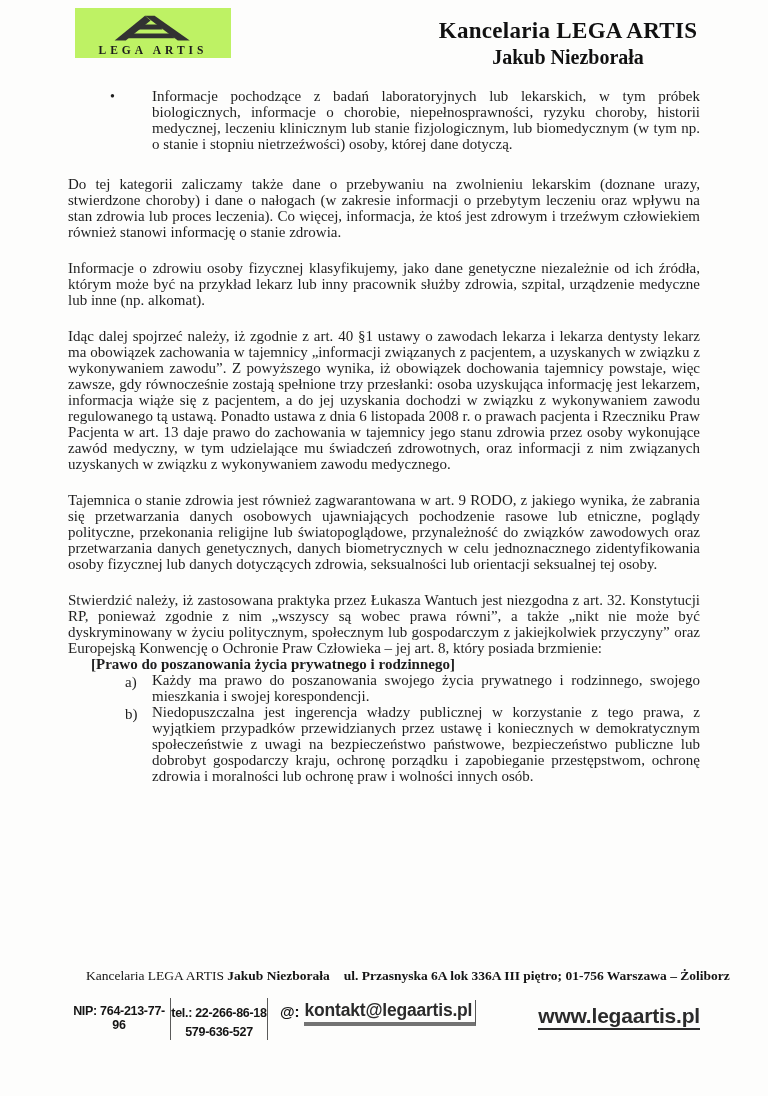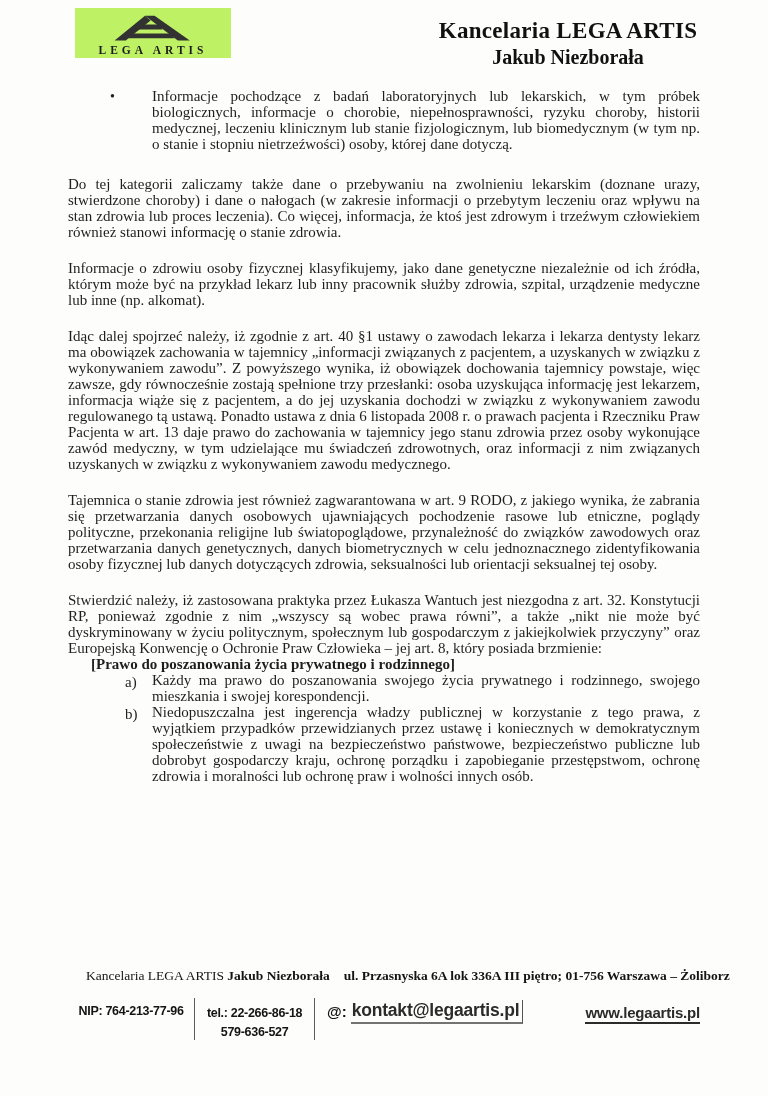--- a/index.html
+++ b/index.html
@@ -104,27 +104,27 @@
     letter-spacing: -0.3px; padding-top: 6px; line-height: 19px;
   }
   .cell-email {
     display: flex; align-items: flex-start; padding: 2px 0 0 12px;
     font-family: "Liberation Sans", sans-serif;
   }
   .email-prefix { font-weight: 700; font-size: 15px; padding-top: 3px; }
   .email-text {
     font-weight: 700; font-size: 17.5px; letter-spacing: -0.2px;
     color: #2b2b2b; margin-left: 4px;
-    border-bottom: 2px solid #737373;
+    border-bottom: 4px solid #737373;
     border-right: 1px solid #555;
     padding: 0 3px 1px 1px;
   }
   .cell-web {
     margin-left: 62px; padding-top: 6px;
-    font-family: "Liberation Sans", sans-serif; font-weight: 700; font-size: 15px;
+    font-family: "Liberation Sans", sans-serif; font-weight: 700; font-size: 21px;
     letter-spacing: -0.2px; color: #2b2b2b;
   }
   .web-text { border-bottom: 2px solid #2b2b2b; padding-bottom: 1px; }
 </style>
 </head>
 <body>
 
 <div class="page">
 
   <header class="letterhead">

